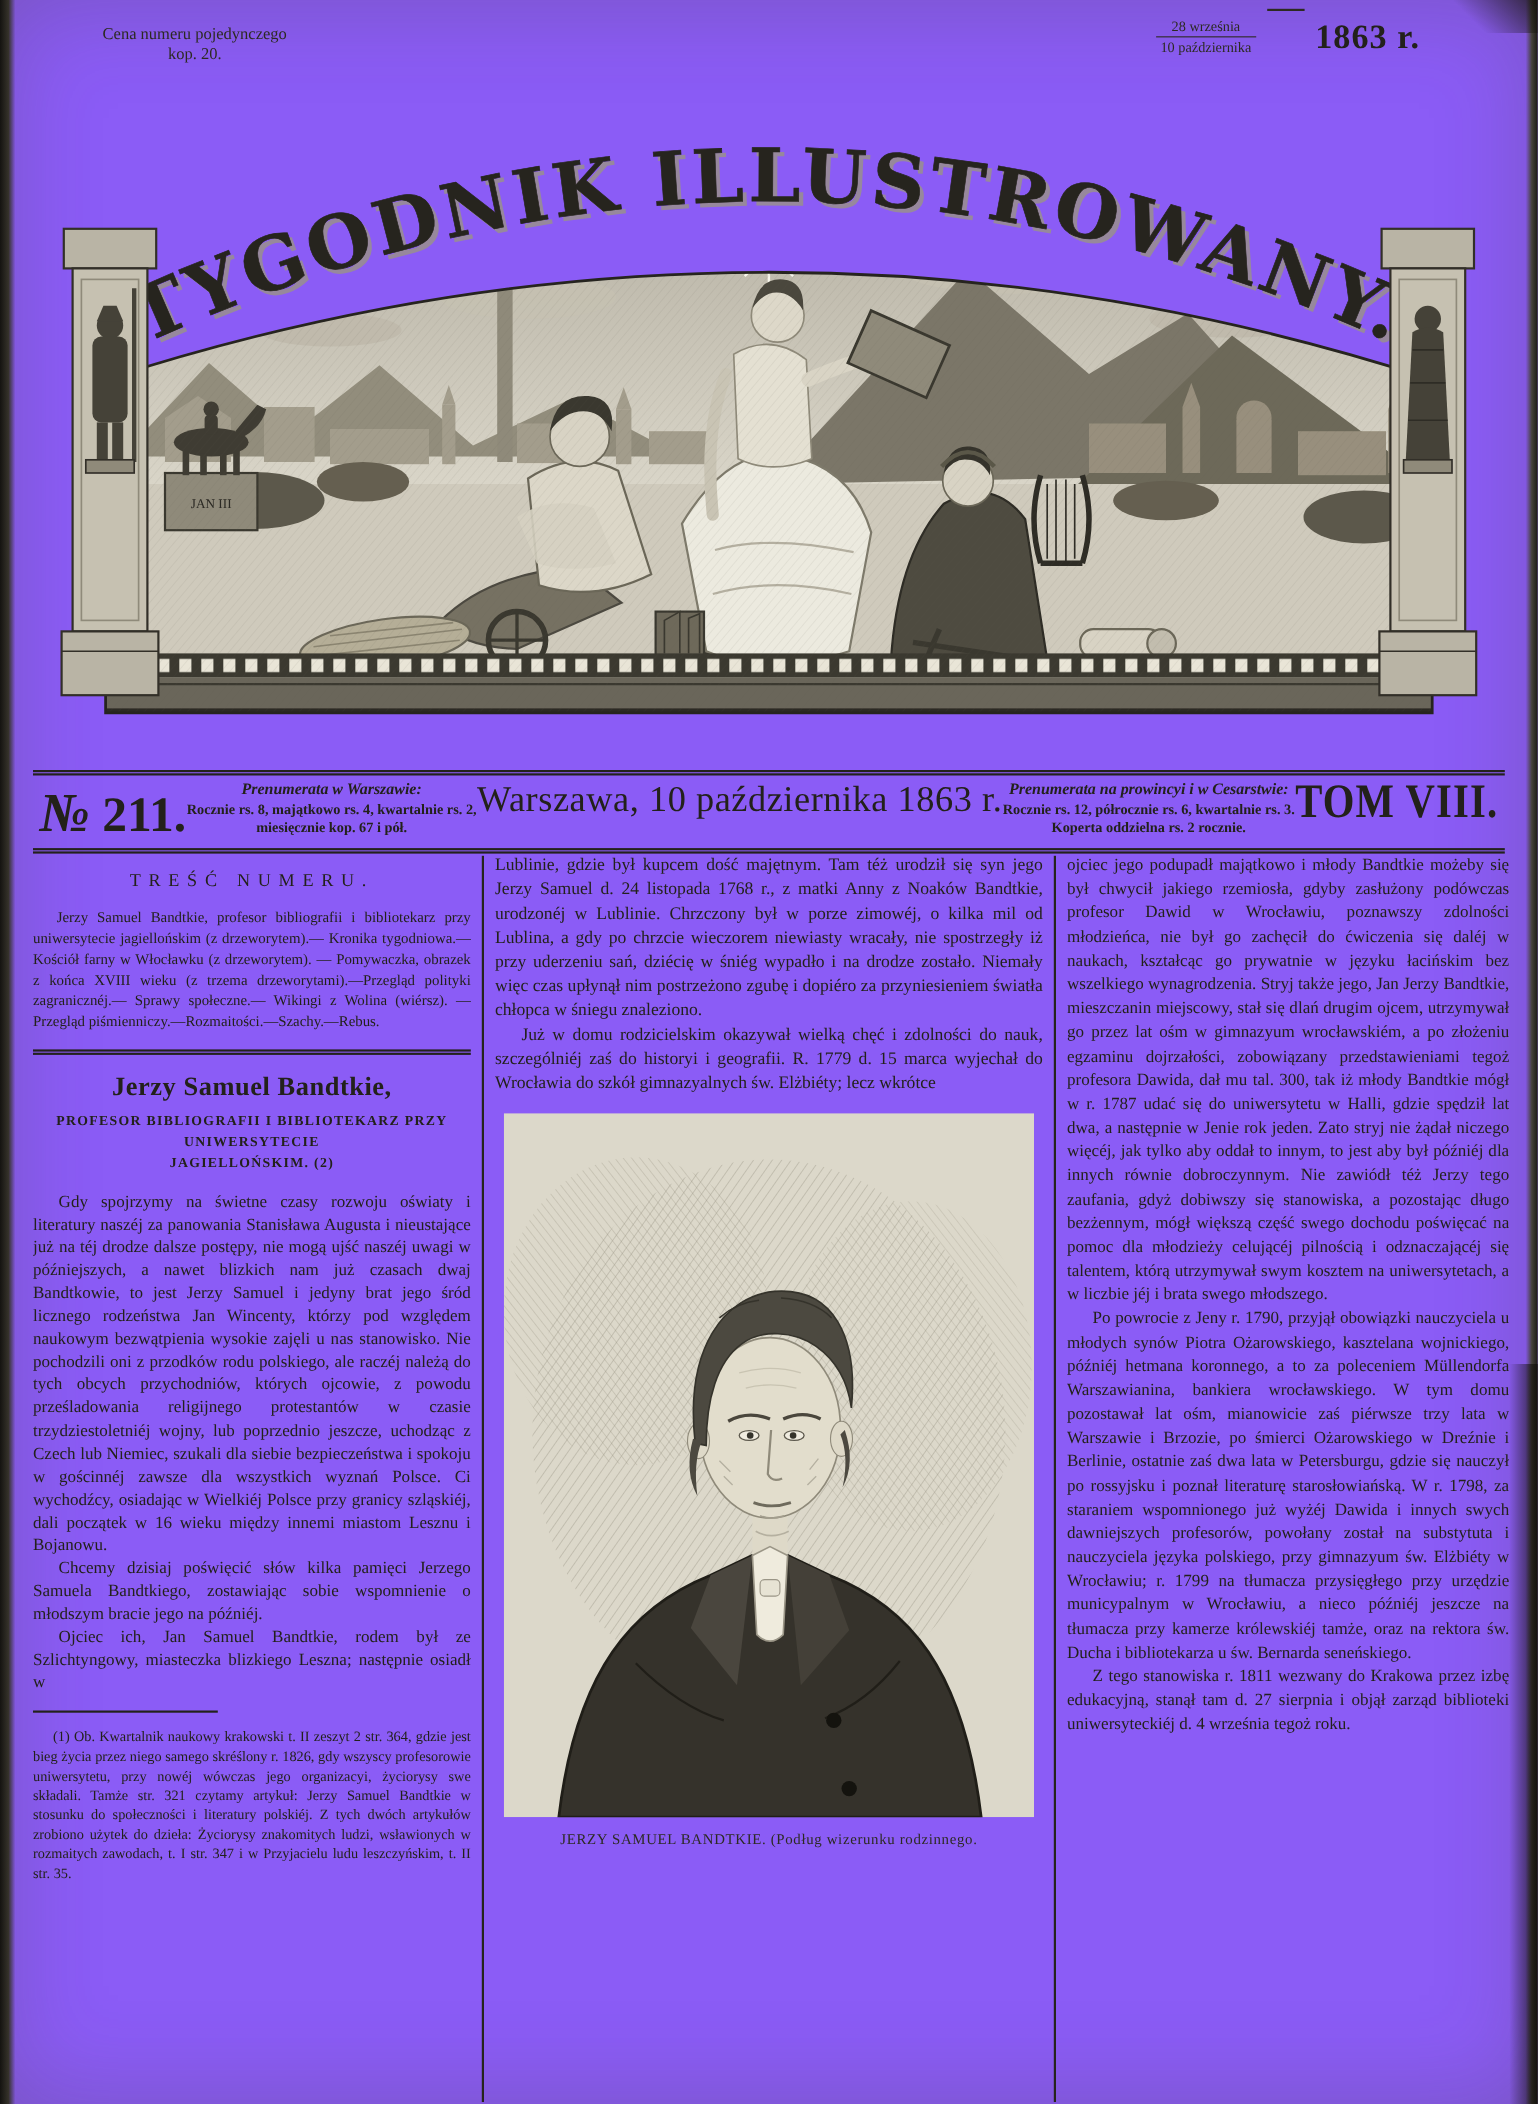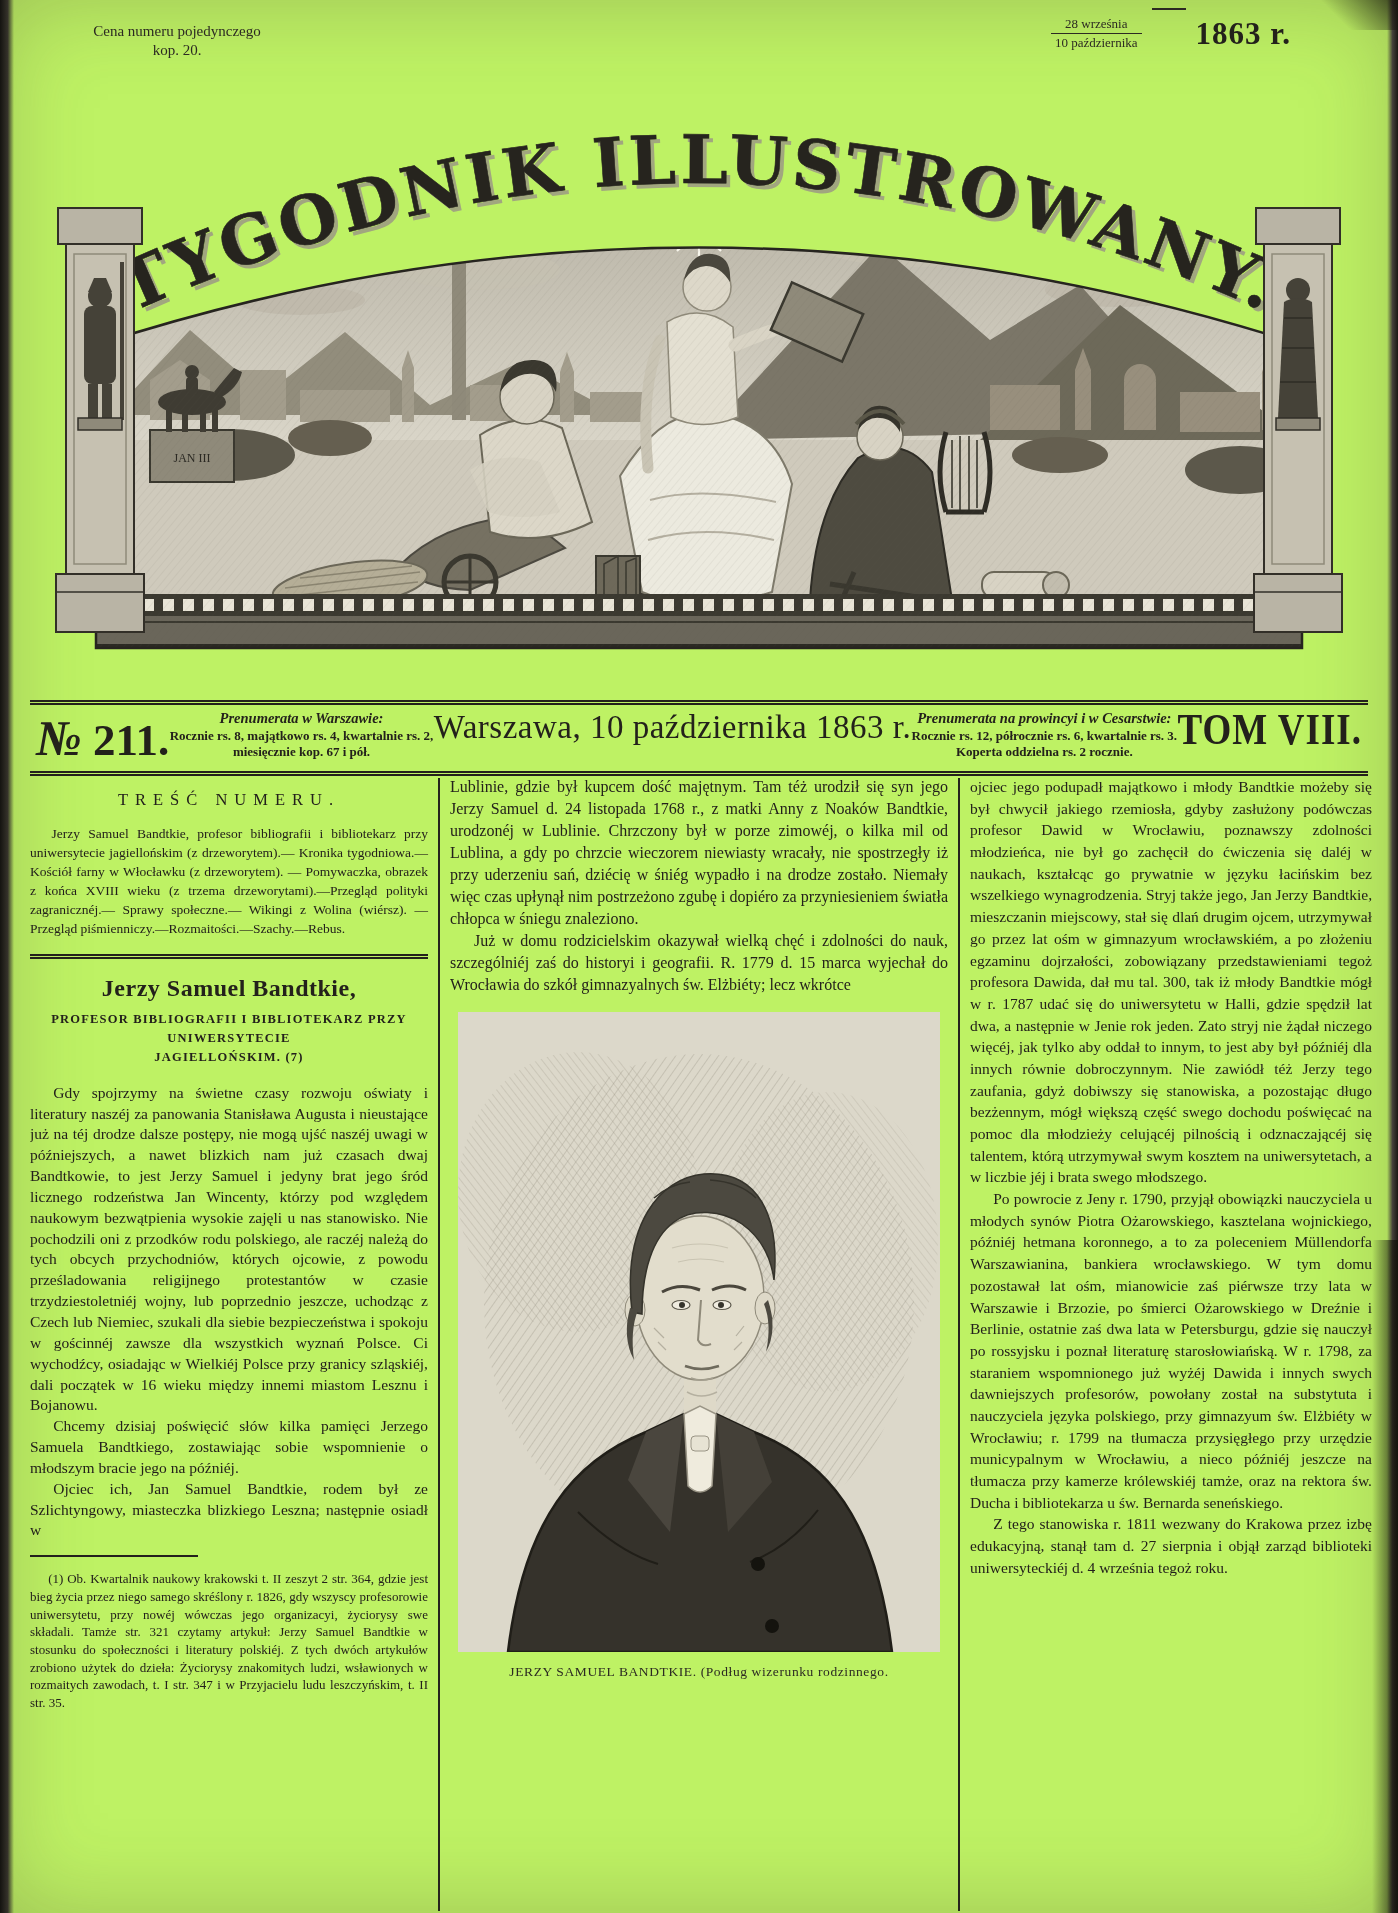--- a/index.html
+++ b/index.html
@@ -7,21 +7,21 @@
     width:1398px;height:1913px;overflow:hidden;
     background:#b9b5aa;
     font-family:"Liberation Serif", "DejaVu Serif", serif;
     color:#23211b;
   }
   .page{
     position:relative;width:1398px;height:1913px;
     background:
       radial-gradient(ellipse at 50% 35%, #ecea e2 0%, transparent 60%),
       linear-gradient(180deg,#e6e3d9 0%, #e3e0d6 55%, #dedbd0 100%);
-    background-color:#bef264;
+    background-color:#8b5cf6;
     box-shadow:inset 0 0 90px rgba(70,62,48,.28);
   }
   
   .edge{position:absolute;top:0;bottom:0;z-index:5;pointer-events:none;}
   .edge-left{left:0;width:14px;background:linear-gradient(90deg,#141310 0%,#35322a 55%,rgba(53,50,42,0) 100%);}
   .edge-right{right:0;width:11px;background:linear-gradient(270deg,#1b1914 0%,#45413a 50%,rgba(69,65,58,0) 100%);}
   .smudge-br{position:absolute;right:0;top:1240px;width:26px;height:673px;z-index:5;
     background:linear-gradient(270deg,rgba(20,18,12,.8),rgba(20,18,12,0));}
   .corner-tr{position:absolute;right:0;top:0;width:90px;height:30px;z-index:5;
     background:linear-gradient(225deg,rgba(22,20,12,.75),rgba(22,20,12,0) 65%);}
@@ -316,21 +316,21 @@
 
   <div class="bodygrid">
 
     <div class="col-left">
       <div class="toc-heading">TREŚĆ NUMERU.</div>
       <p class="toc-text">Jerzy Samuel Bandtkie, profesor bibliografii i bibliotekarz przy uniwersytecie jagiellońskim (z drzeworytem).— Kronika tygodniowa.—Kościół farny w Włocławku (z drzeworytem). — Pomywaczka, obrazek z końca XVIII wieku (z trzema drzeworytami).—Przegląd polityki zagranicznéj.— Sprawy społeczne.— Wikingi z Wolina (wiérsz). — Przegląd piśmienniczy.—Rozmaitości.—Szachy.—Rebus.</p>
       <div class="rule-double"></div>
       <div class="art-title">Jerzy Samuel Bandtkie,</div>
       <div class="art-sub">
         <span>PROFESOR BIBLIOGRAFII I BIBLIOTEKARZ PRZY UNIWERSYTECIE</span><br>
-        <span>JAGIELLOŃSKIM. (7)</span>
+        <span>JAGIELLOŃSKIM. (2)</span>
       </div>
       <p class="para first">Gdy spojrzymy na świetne czasy rozwoju oświaty i literatury naszéj za panowania Stanisława Augusta i nieustające już na téj drodze dalsze postępy, nie mogą ujść naszéj uwagi w późniejszych, a nawet blizkich nam już czasach dwaj Bandtkowie, to jest Jerzy Samuel i jedyny brat jego śród licznego rodzeństwa Jan Wincenty, którzy pod względem naukowym bezwątpienia wysokie zajęli u nas stanowisko. Nie pochodzili oni z przodków rodu polskiego, ale raczéj należą do tych obcych przychodniów, których ojcowie, z powodu prześladowania religijnego protestantów w czasie trzydziestoletniéj wojny, lub poprzednio jeszcze, uchodząc z Czech lub Niemiec, szukali dla siebie bezpieczeństwa i spokoju w gościnnéj zawsze dla wszystkich wyznań Polsce. Ci wychodźcy, osiadając w Wielkiéj Polsce przy granicy szląskiéj, dali początek w 16 wieku między innemi miastom Lesznu i Bojanowu.</p>
       <p class="para">Chcemy dzisiaj poświęcić słów kilka pamięci Jerzego Samuela Bandtkiego, zostawiając sobie wspomnienie o młodszym bracie jego na późniéj.</p>
       <p class="para">Ojciec ich, Jan Samuel Bandtkie, rodem był ze Szlichtyngowy, miasteczka blizkiego Leszna; następnie osiadł w</p>
       <div class="fn-rule"></div>
       <p class="footnote">(1) Ob. Kwartalnik naukowy krakowski t. II zeszyt 2 str. 364, gdzie jest bieg życia przez niego samego skréślony r. 1826, gdy wszyscy profesorowie uniwersytetu, przy nowéj wówczas jego organizacyi, życiorysy swe składali. Tamże str. 321 czytamy artykuł: Jerzy Samuel Bandtkie w stosunku do społeczności i literatury polskiéj. Z tych dwóch artykułów zrobiono użytek do dzieła: Życiorysy znakomitych ludzi, wsławionych w rozmaitych zawodach, t. I str. 347 i w Przyjacielu ludu leszczyńskim, t. II str. 35.</p>
     </div>
 
     <div class="vrule"></div>
 

